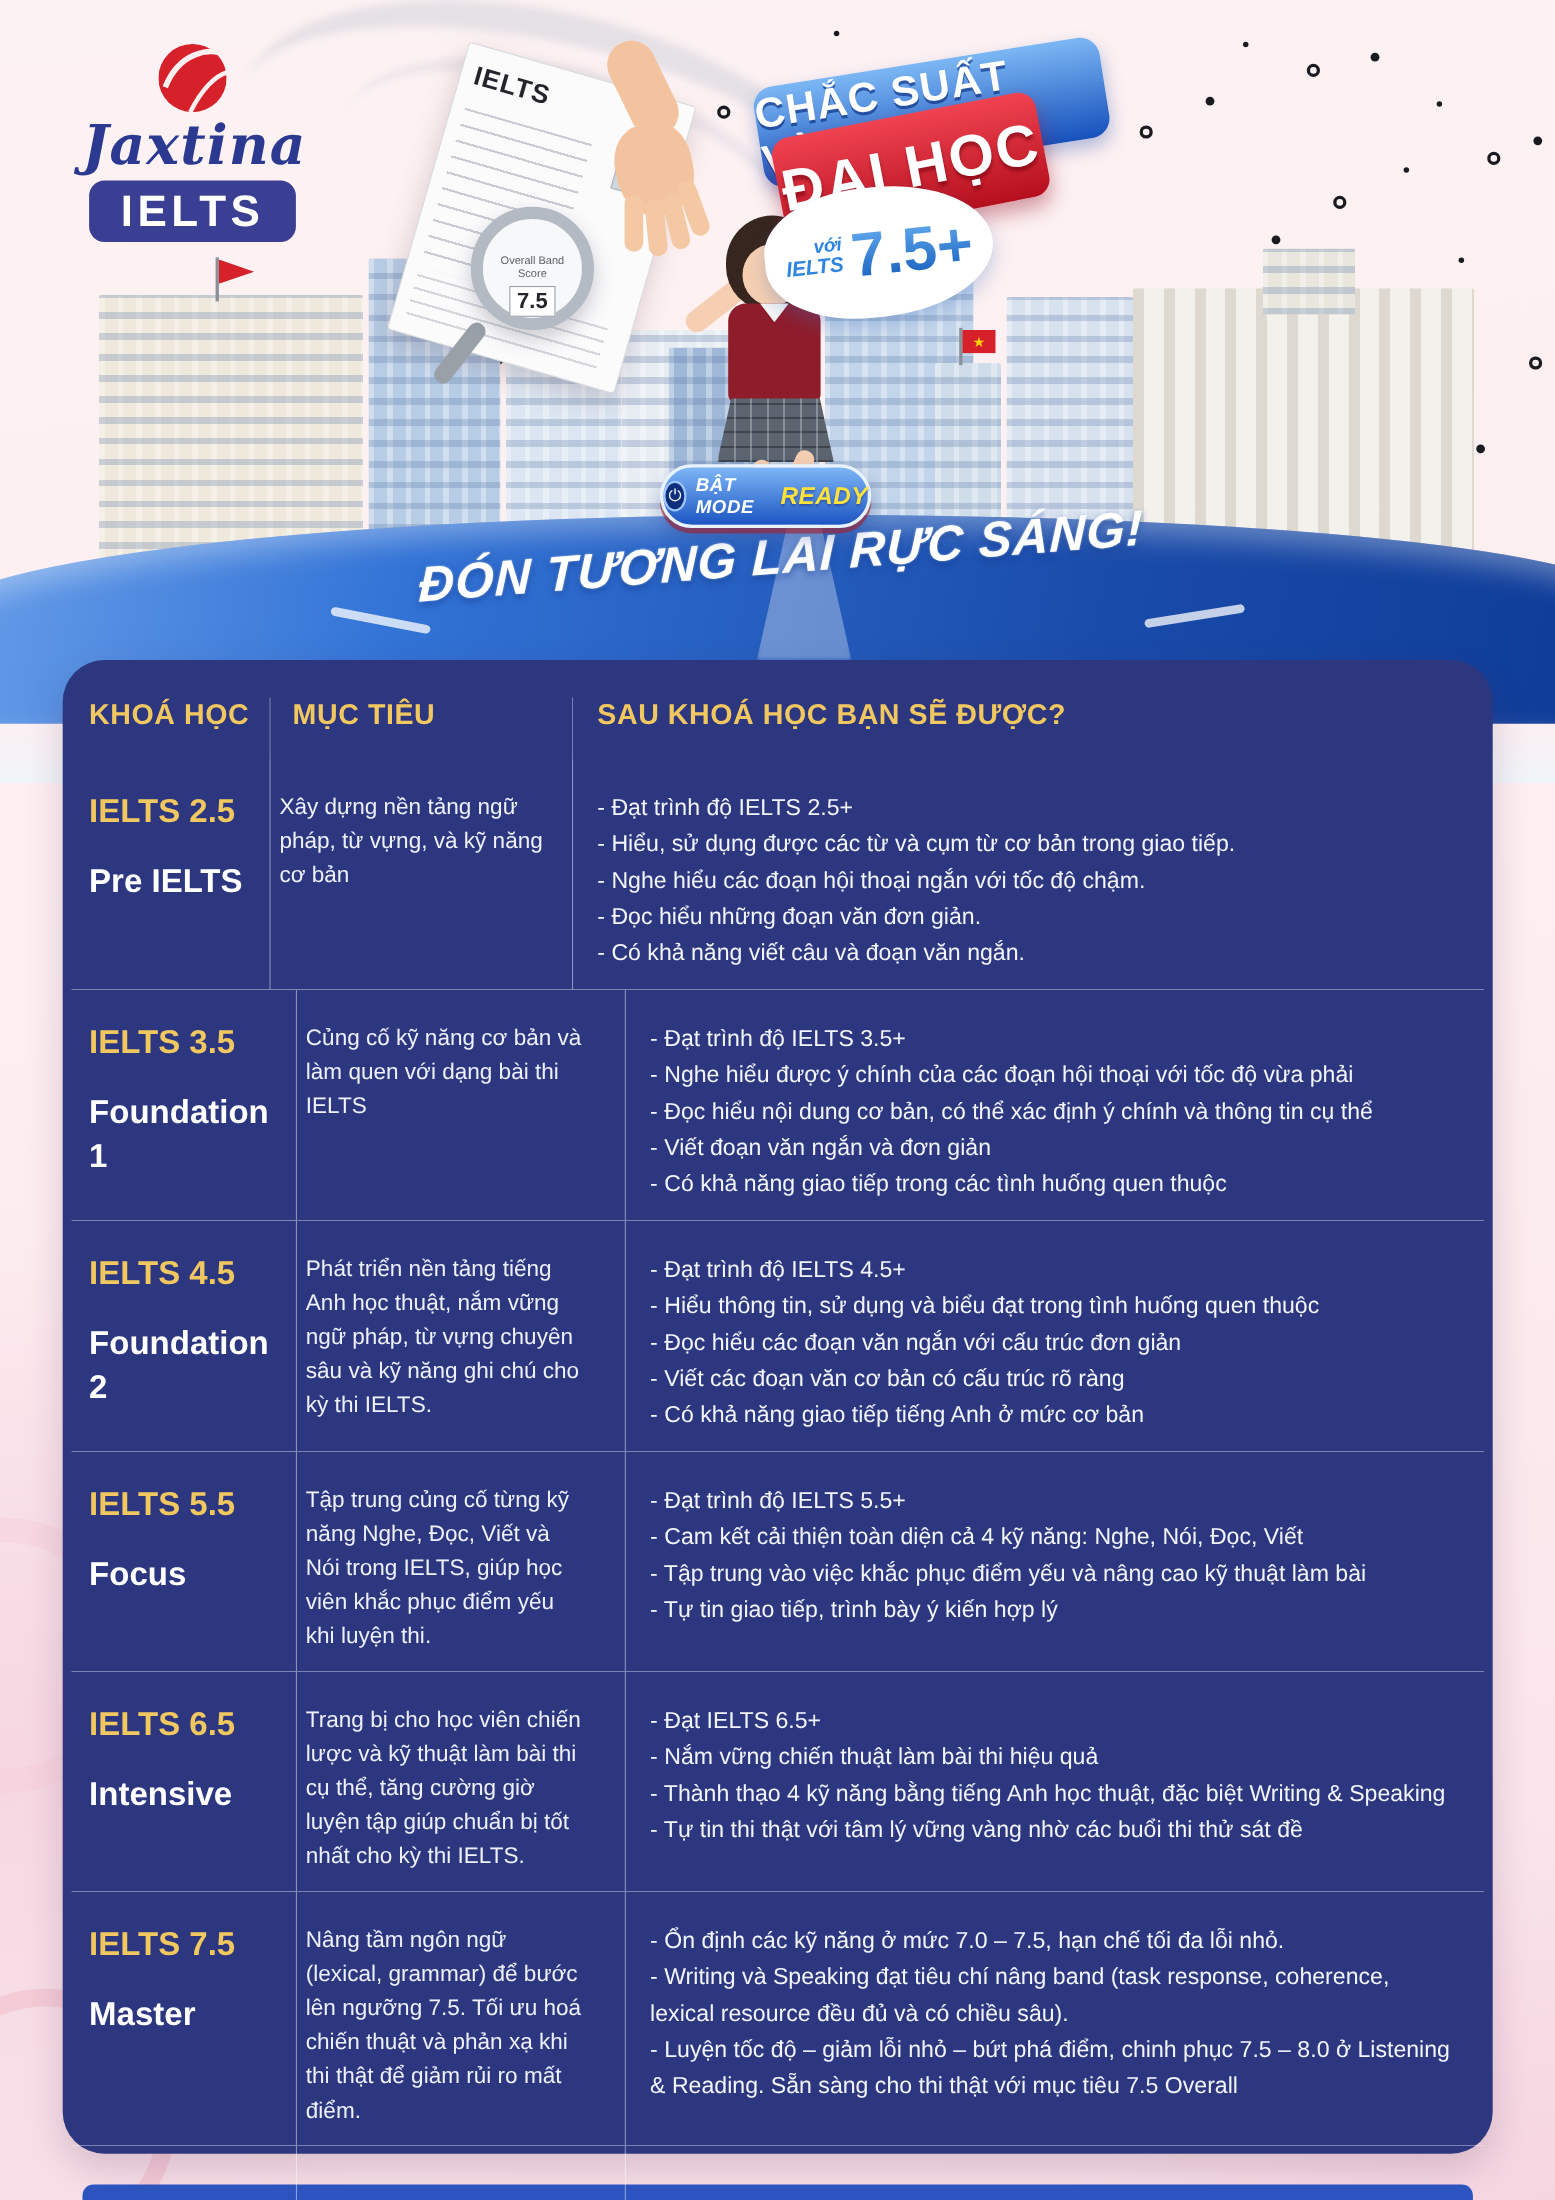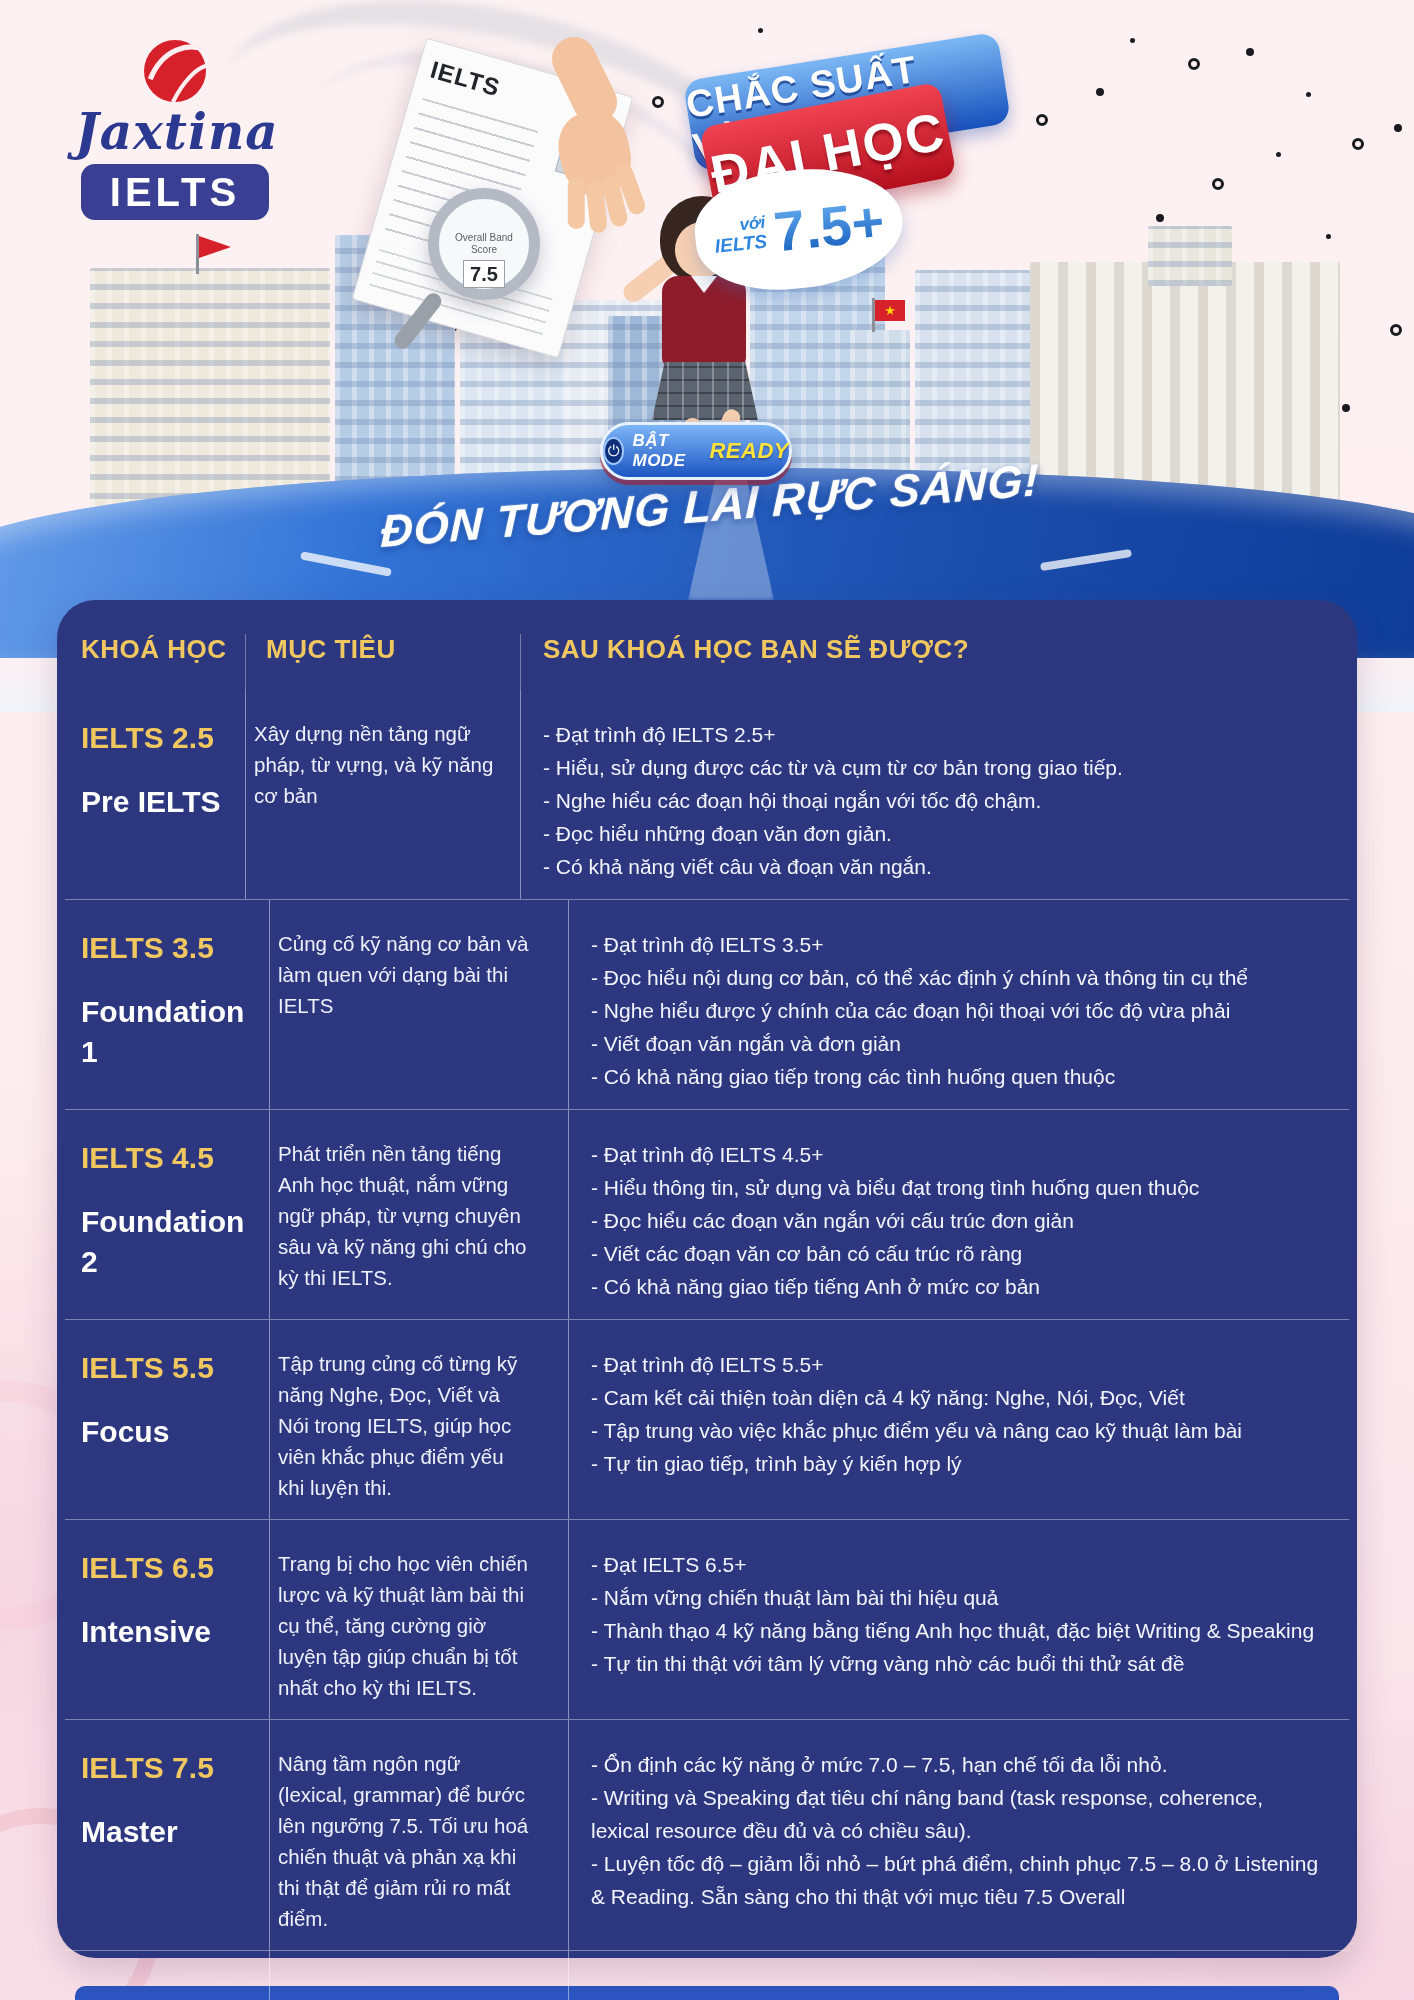--- a/index.html
+++ b/index.html
@@ -324,22 +324,22 @@
   <div class="course-row">
     <div class="cell c-course">
       <div class="course-code">IELTS 3.5</div>
       <div class="course-name">Foundation 1</div>
     </div>
     <div class="cell c-objective">
       <div class="objective">Củng cố kỹ năng cơ bản và làm quen với dạng bài thi IELTS</div>
     </div>
     <div class="cell c-outcomes">
               <div class="outcome-line">- Đạt trình độ IELTS 3.5+</div>
+              <div class="outcome-line">- Nghe hiểu được ý chính của các đoạn hội thoại với tốc độ vừa phải</div>
               <div class="outcome-line">- Đọc hiểu nội dung cơ bản, có thể xác định ý chính và thông tin cụ thể</div>
-              <div class="outcome-line">- Nghe hiểu được ý chính của các đoạn hội thoại với tốc độ vừa phải</div>
               <div class="outcome-line">- Viết đoạn văn ngắn và đơn giản</div>
               <div class="outcome-line">- Có khả năng giao tiếp trong các tình huống quen thuộc</div>
             </div>
   </div>
 
   <div class="course-row">
     <div class="cell c-course">
       <div class="course-code">IELTS 4.5</div>
       <div class="course-name">Foundation 2</div>
     </div>

